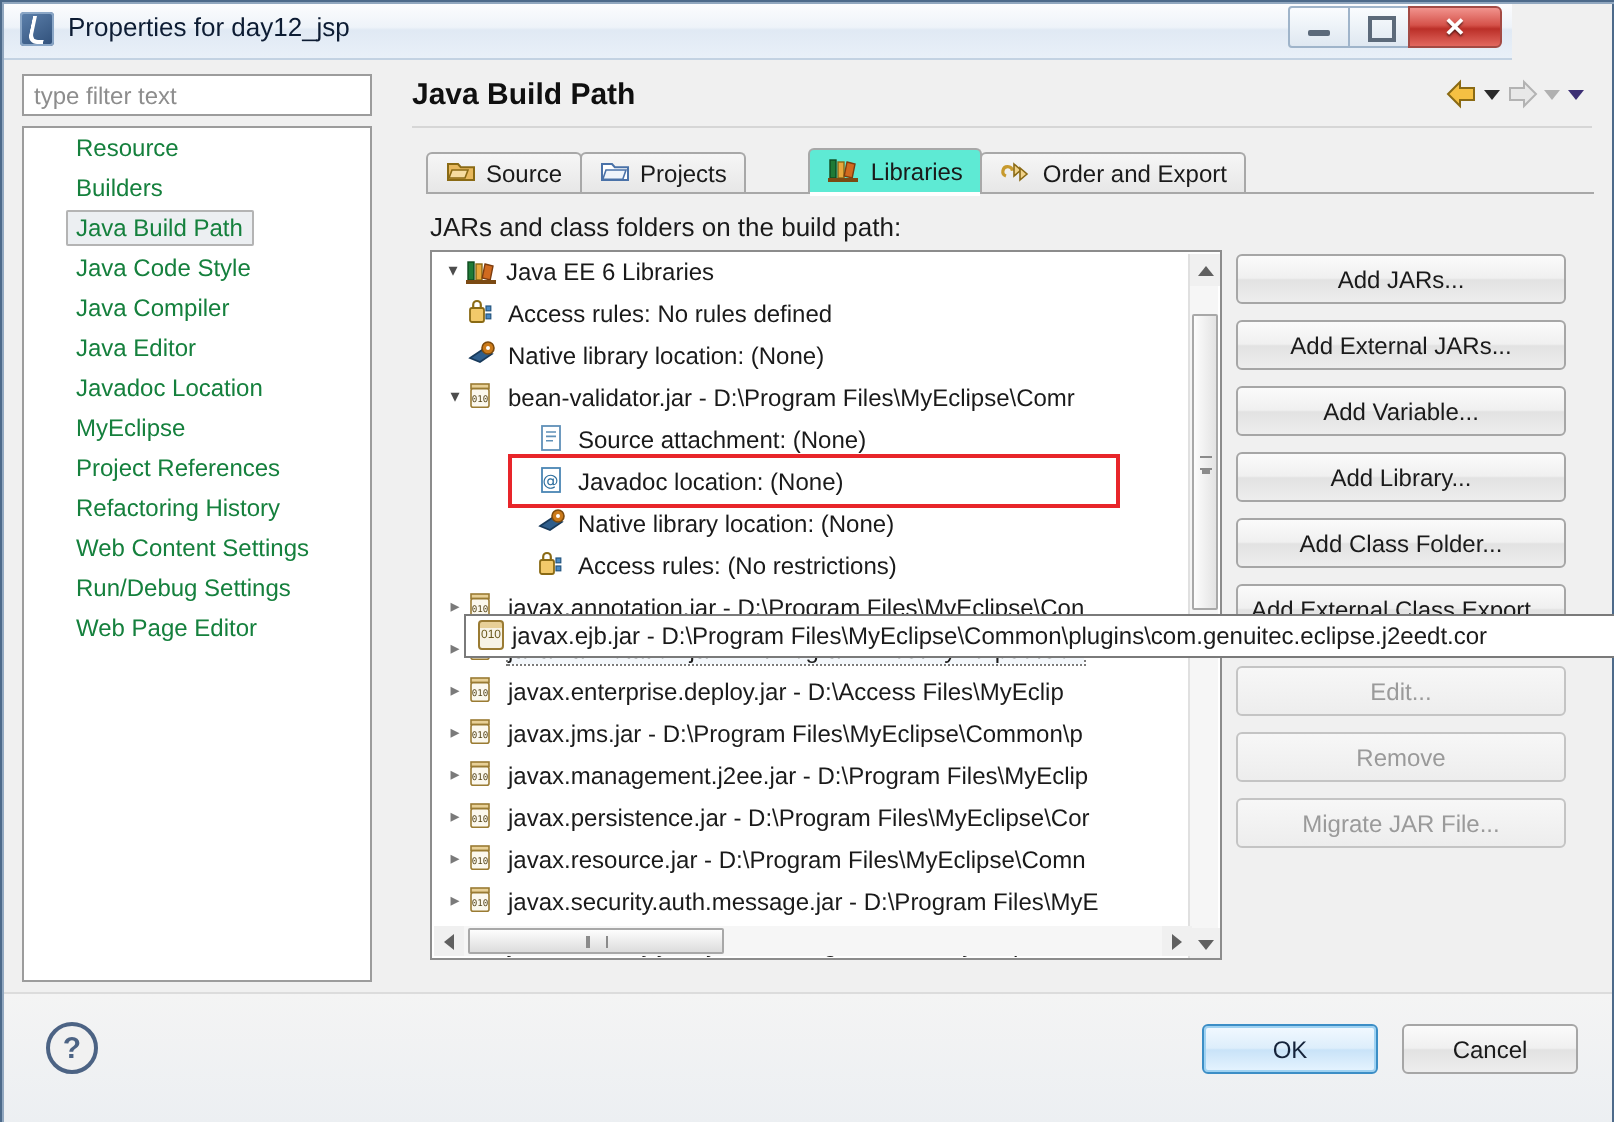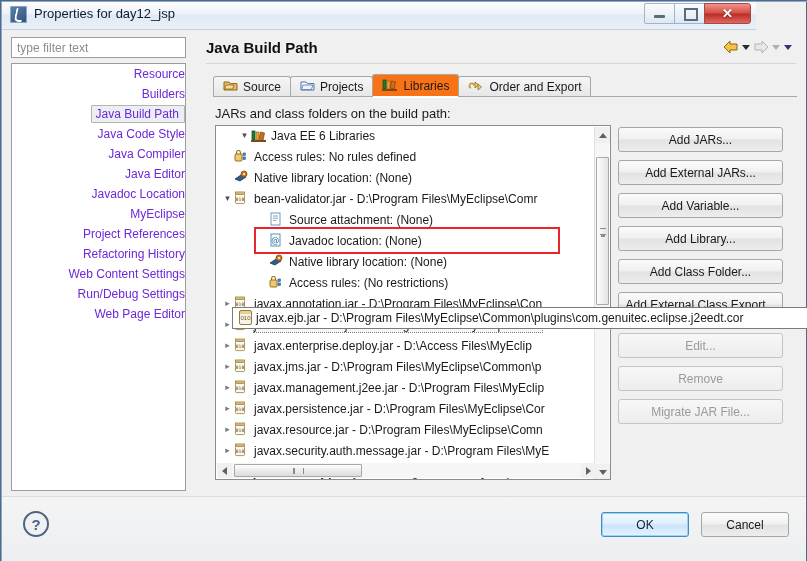--- a/index.html
+++ b/index.html
@@ -50,22 +50,22 @@
   .winbtn .x{position:absolute;left:0;top:0;width:100%;height:100%;
       color:#fff;font-size:13px;font-weight:bold;line-height:19px;text-align:center;
       text-shadow:0 1px 1px rgba(0,0,0,.5);}
 
   
   .filter-box{position:absolute;left:10px;top:36px;width:175px;height:21px;
       border:1px solid #9c9c9c;background:#fff;box-sizing:border-box;}
   .filter-box span{display:block;padding:3px 5px;color:#8d8d8d;font-size:12px;}
   .nav-tree{position:absolute;left:10px;top:62px;width:175px;height:428px;
       background:#fff;border:1px solid #9c9c9c;box-sizing:border-box;overflow:hidden;}
-  .nav-item{height:20px;line-height:20px;padding-left:26px;font-size:12px;color:#6d28d9;
-      white-space:nowrap;text-align:right;}
+  .nav-item{height:20px;line-height:20px;padding-left:26px;font-size:12px;color:#15803d;
+      white-space:nowrap;}
   .nav-item.selected{}
   .nav-item.selected span.lbl{background:#eceff2;border:1px solid #b4b4b4;
       padding:1px 5px 1px 4px;margin-left:-5px;border-radius:1px;}
 
   
   .page-title{position:absolute;left:205px;top:38px;font-size:15px;font-weight:bold;color:#101010;}
   .page-rule{position:absolute;left:205px;top:62px;width:590px;height:1px;background:#d6d6d6;}
   .navarrows{position:absolute;right:12px;top:38px;display:flex;align-items:center;gap:0;}
   .arrow{width:18px;height:16px;position:relative;}
   .caret{width:12px;height:14px;position:relative;}
@@ -73,37 +73,37 @@
       border-left:4px solid transparent;border-right:4px solid transparent;
       border-top:5px solid #2a2a2a;}
   .caret.gray i{border-top-color:#b0b0b0;}
   .caret.purple i{border-top-color:#3c2f74;}
 
   .tabs{position:absolute;left:212px;top:73px;height:23px;display:flex;align-items:flex-end;}
   .tab{height:21px;display:flex;align-items:center;gap:5px;padding:0 9px;
       border:1px solid #a8a8a8;border-bottom:none;border-radius:3px 3px 0 0;
       background:linear-gradient(180deg,#f6f6f6,#e6e6e6);font-size:12px;color:#1a1a1a;
       margin-right:-1px;box-sizing:border-box;text-align:right;}
-  .tab.active{height:23px;background:#f97316;border-color:#a8a8a8;position:relative;z-index:3;}
+  .tab.active{height:23px;background:#5eead4;border-color:#a8a8a8;position:relative;z-index:3;margin-left:32px;}
   .tabs-underline{position:absolute;left:212px;top:95px;width:584px;height:1px;background:#a8a8a8;z-index:1;}
   .tab.active .ul{position:absolute;left:0;bottom:-1px;width:100%;height:2px;background:#fff;}
 
   .section-label{position:absolute;left:214px;top:105px;font-size:13px;color:#1a1a1a;}
 
   
   .jar-tree{position:absolute;left:214px;top:124px;width:396px;height:355px;
       border:1px solid #8c8c8c;background:#fff;box-sizing:border-box;overflow:hidden;}
   .jt-rows{position:absolute;left:0;top:0;width:380px;}
   .jt-row{height:21px;line-height:21px;white-space:nowrap;font-size:12px;color:#1a1a1a;
       position:relative;padding-left:4px;overflow:hidden;}
   .twisty{display:inline-block;width:13px;text-align:center;color:#4d4d4d;font-size:9px;
       vertical-align:middle;position:relative;top:-1px;}
   .ico{display:inline-block;width:16px;height:15px;vertical-align:middle;
       position:relative;top:-1px;margin-right:4px;}
-  .indent1{padding-left:22px;}
+  .indent1{padding-left:4px;}
   .indent2{padding-left:5px;}
   .indent3{padding-left:40px;}
   .jt-row.focus .txt{outline:1px dotted #7a7a7a;background:#f3f7fb;}
   .ico-jar{background:linear-gradient(180deg,#e8d097 0 3px,#f7f3e6 3px 100%);
       border:1px solid #9a7b33;border-radius:2px;width:11px;height:13px;margin-left:2px;
       font-size:6px;color:#6b5a1e;text-align:center;line-height:15px;}
 
   
   .annot{position:absolute;left:253px;top:226px;width:306px;height:27px;
       border:2px solid #e8252a;box-sizing:border-box;z-index:20;pointer-events:none;}

